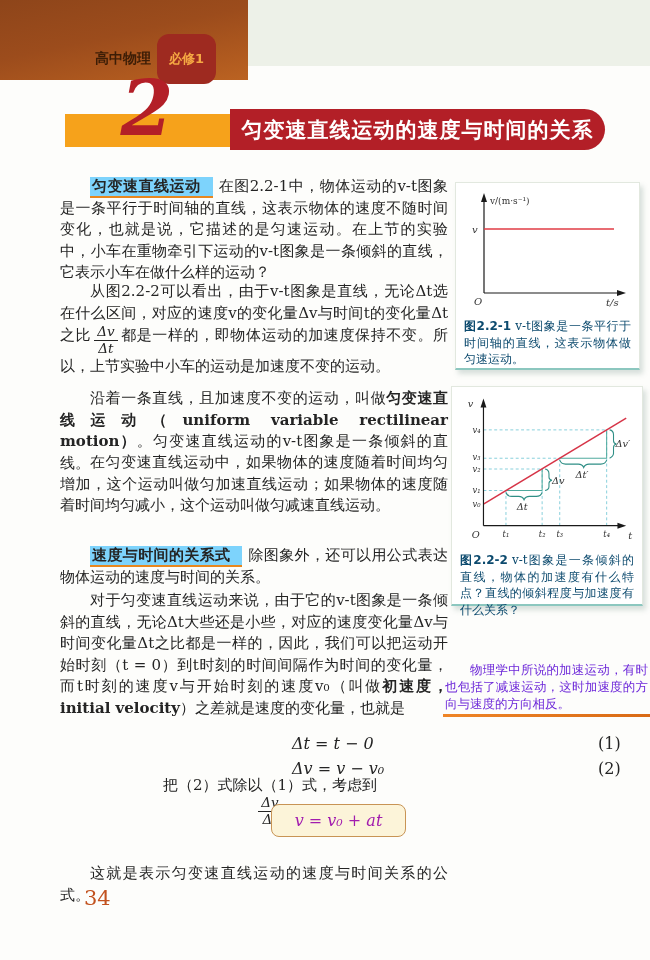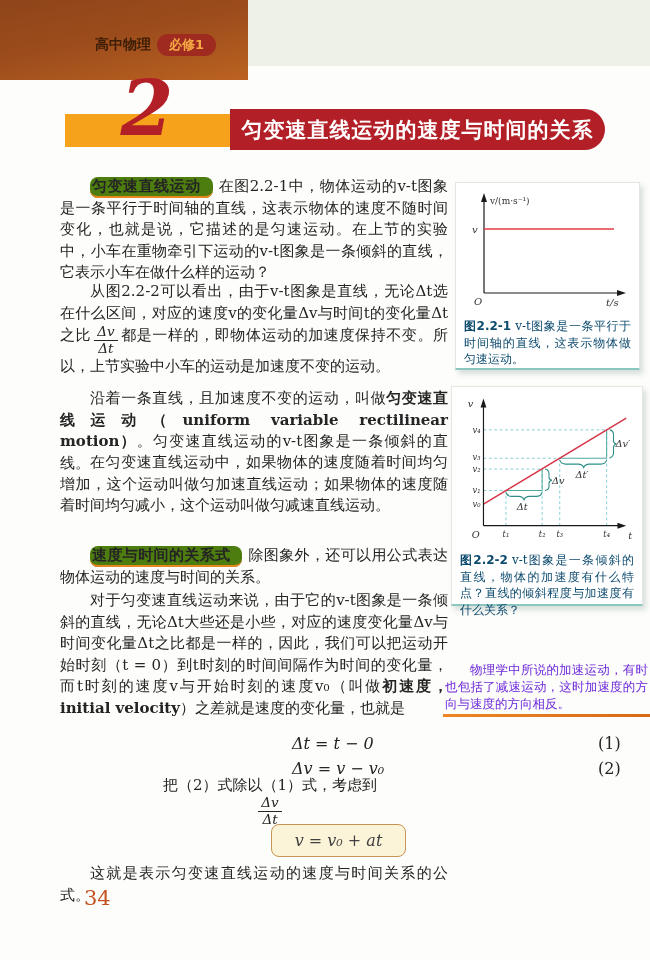--- a/index.html
+++ b/index.html
@@ -6,55 +6,55 @@
   body{width:650px;height:960px;overflow:hidden;background:#fdfdfb;
        font-family:"DejaVu Serif", serif;}
   .page{position:relative;width:650px;height:960px;}
 
   
   .corner-block{position:absolute;left:0;top:0;width:248px;height:80px;
     background:linear-gradient(168deg,#8e451a 0%,#9c4c1c 45%,#b05a1f 80%,#bb6322 100%);}
   .header-row{position:absolute;left:95px;top:34px;display:flex;align-items:center;gap:6px;}
   .course-name{font-family:"DejaVu Sans",sans-serif;font-size:14px;font-weight:bold;color:#3c1d06;}
   .module-pill{background:#9e2a20;color:#f5a843;font-family:"DejaVu Sans",sans-serif;
-    font-size:13px;font-weight:bold;border-radius:12px;padding:2px 12px;}
+    font-size:13px;font-weight:bold;border-radius:12px;padding:16px 12px;}
   .top-strip{position:absolute;left:248px;top:0;width:402px;height:66px;background:#edf1e8;}
 
   
   .chapter-num{position:absolute;left:112px;top:74px;width:70px;text-align:center;
     font-size:76px;line-height:70px;font-weight:bold;font-style:italic;
     color:#b31f27;z-index:3;}
   .orange-bar{position:absolute;left:65px;top:114px;width:165px;height:33px;background:#f6a21b;z-index:2;}
   .title-banner{position:absolute;left:230px;top:109px;width:375px;height:41px;background:#b31f27;
     border-radius:0 21px 21px 0;display:flex;align-items:center;justify-content:center;z-index:2;}
   .title-banner span{color:#fff;font-size:21px;font-weight:bold;letter-spacing:1px;
     font-family:Liberation Sans, sans-serif;}
 
   
   .para{position:absolute;left:60px;width:388px;font-size:15px;line-height:21.5px;
     color:#242424;text-align:justify;}
   .indent{text-indent:2em;}
-  .sec-head{font-weight:bold;background:#4d7c0f;border-bottom:2.5px solid #e8871e;
-    padding:0 12px 1px 2px;margin-right:6px;border-radius:8px;}
+  .sec-head{font-weight:bold;background:#7dd3fc;border-bottom:2.5px solid #e8871e;
+    padding:0 12px 1px 2px;margin-right:6px;}
   .bold{font-weight:bold;}
   .frac{display:inline-block;vertical-align:-0.95em;text-align:center;
     font-size:13.5px;line-height:1.15;font-style:italic;margin:0 3px;}
   .frac .num{display:block;border-bottom:1px solid #242424;padding:0 3px;}
   .frac .den{display:block;}
 
   
   .eq-line{position:absolute;left:0;width:650px;font-size:16px;color:#242424;}
   .eq-body{position:absolute;left:292px;font-style:italic;}
   .eq-no{position:absolute;left:598px;}
   .p-derive{position:absolute;left:60px;top:776px;width:420px;height:44px;
     display:flex;align-items:center;font-size:15px;color:#242424;flex-direction:column;}
-  .formula-box{position:absolute;left:271px;top:824px;width:133px;height:31px;
+  .formula-box{position:absolute;left:271px;top:804px;width:133px;height:31px;
     border:1.5px solid #c89455;border-radius:8px;background:#fcf4d9;
     display:flex;align-items:center;justify-content:center;
-    font-size:16px;font-style:italic;color:#404040;}
+    font-size:16px;font-style:italic;color:#a21caf;}
 
   .page-num{position:absolute;left:84px;top:886px;font-size:21px;color:#c2521f;}
 
   
   .fig-card{position:absolute;background:#fff;border:1px solid #e2e8df;
     border-bottom:2px solid #8cc7bf;box-shadow:3px 4px 5px rgba(130,155,145,.30);
     padding:6px 8px 8px 8px;box-sizing:border-box;}
   .fig1{left:455px;top:182px;width:185px;height:188px;}
   .fig2{left:451px;top:386px;width:192px;height:220px;}
   .fig-caption{font-size:12px;line-height:16.5px;color:#0c4a6e;text-align:justify;margin-top:3px;}

